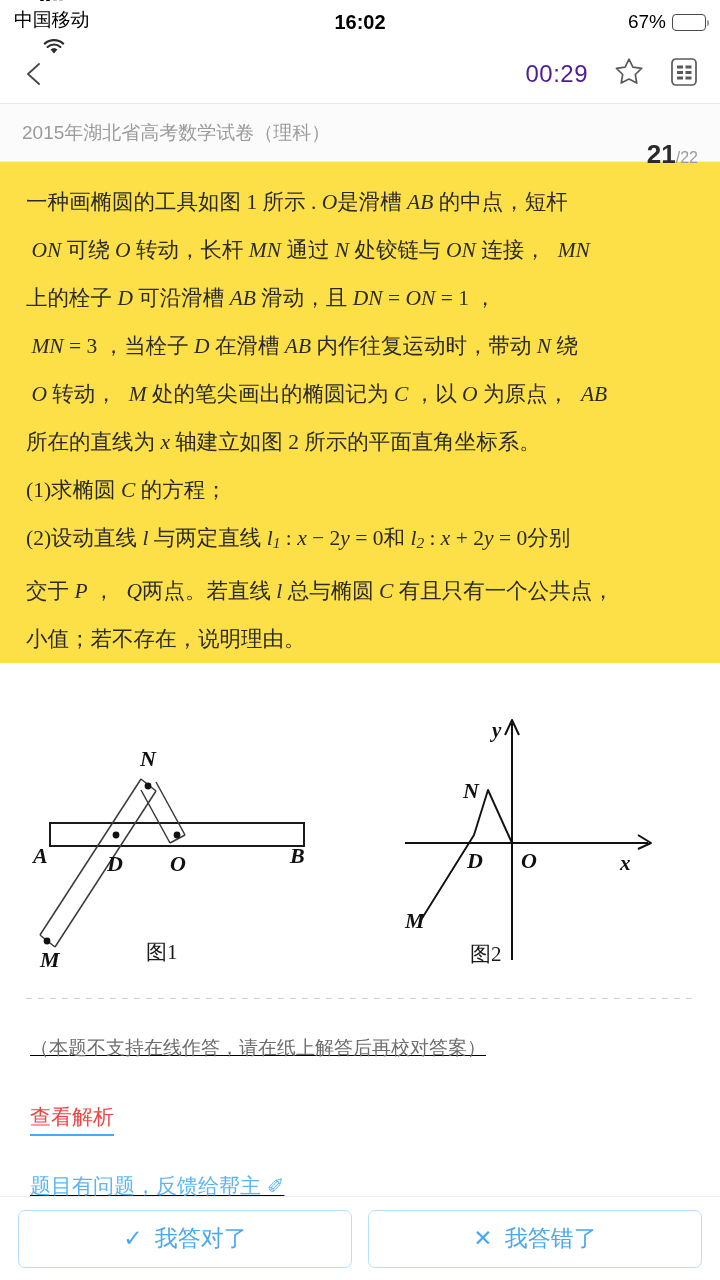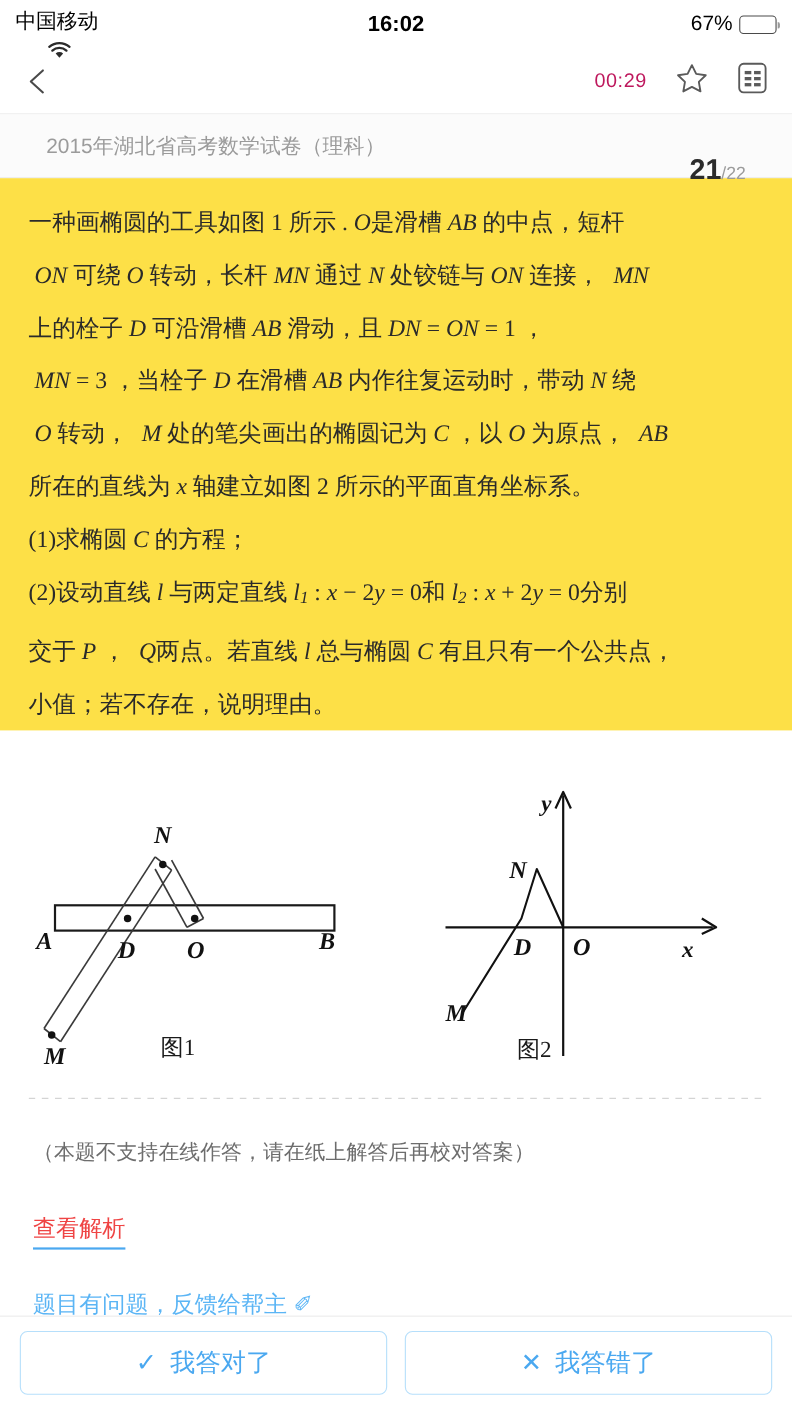--- a/index.html
+++ b/index.html
@@ -52,27 +52,27 @@
   
   .nav-bar {
     height: 60px;
     display: flex; align-items: center;
     padding: 0 22px;
     background: #ffffff;
     border-bottom: 1px solid #ebebeb;
   }
   .back-chevron { width: 26px; height: 26px; cursor: pointer; }
   .nav-right { margin-left: auto; display: flex; align-items: center; gap: 26px; }
-  .timer { font-size: 18px; color: #be185d; letter-spacing: 0.5px; }
+  .timer { font-size: 24px; color: #4c1d95; letter-spacing: 0.5px; }
 
   
   .breadcrumb-bar {
     height: 58px;
     display: flex; align-items: center;
-    padding: 0 42px;
+    padding: 0 22px;
     background: #fbfbfb;
     border-bottom: 1px solid #ececec;
   }
   .paper-title { font-size: 19px; color: #9b9b9b; }
   .pager { margin-left: auto; color: #9b9b9b; font-size: 16px; margin-top: 44px; }
   .pager .cur { font-size: 26px; color: #2b2b2b; font-weight: bold; }
 
   
   .content { padding: 0 26px; background: #fde047; }
   .qtext { padding-top: 16px; }
@@ -289,21 +289,21 @@
   <span style="position:absolute;left:40px;top:947px;">M</span>
 
   <span style="position:absolute;left:492px;top:718px;font-size:21px;">y</span>
   <span style="position:absolute;left:463px;top:778px;">N</span>
   <span style="position:absolute;left:467px;top:848px;">D</span>
   <span style="position:absolute;left:521px;top:848px;">O</span>
   <span style="position:absolute;left:620px;top:851px;font-size:21px;">x</span>
   <span style="position:absolute;left:405px;top:908px;">M</span>
 </div>
 
-<div style="position:absolute;left:0;top:990px;width:720px;">
+<div style="position:absolute;left:0;top:990px;width:720px;text-decoration:underline;">
   <div style="padding:0 26px;">
     <div class="dotted-sep"></div>
     <div class="note">（本题不支持在线作答，请在纸上解答后再校对答案）</div>
     <div class="link-solution">查看解析</div>
     <div class="feedback">题目有问题，反馈给帮主 ✐</div>
   </div>
 </div>
 
 <div class="bottom-bar">
   <div class="ans-btn">

